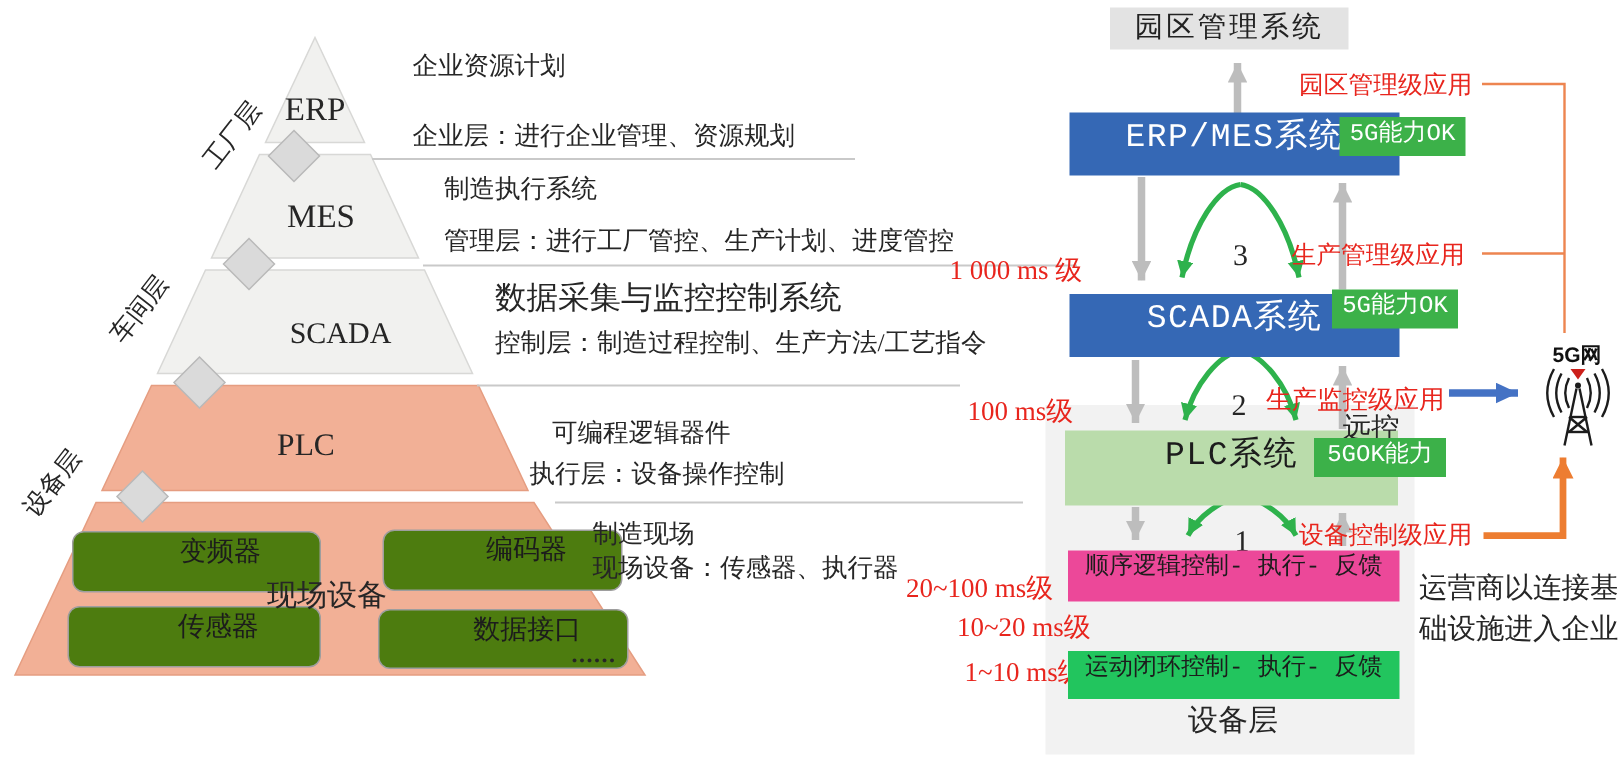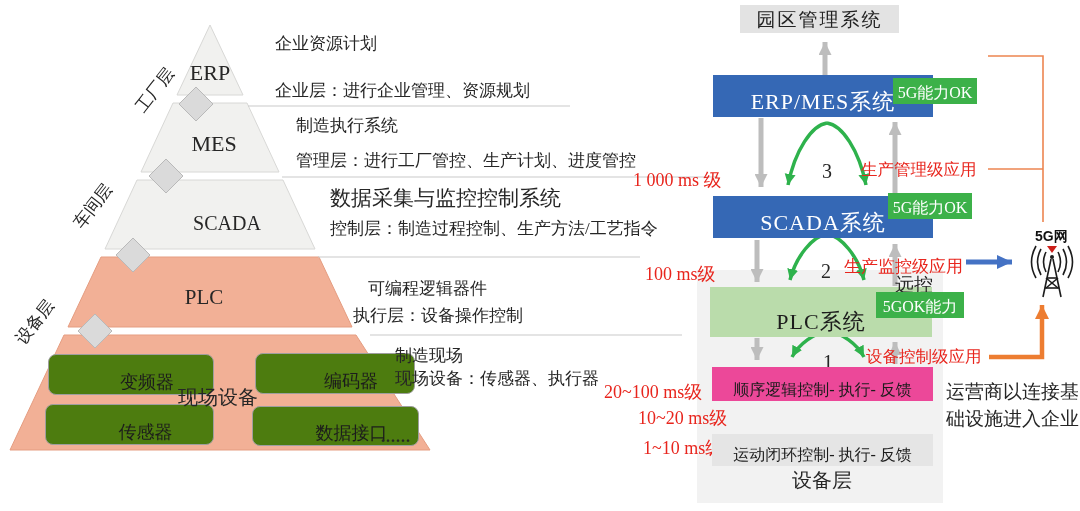--- a/index.html
+++ b/index.html
@@ -5,22 +5,22 @@
   html,body{margin:0;padding:0;background:#fff;}
   #canvas{position:relative;width:1080px;height:511px;background:#fff;overflow:hidden;
           font-family:"Liberation Serif","DejaVu Serif",serif;}
   .panel{position:absolute;left:697px;top:270px;width:246px;height:233px;background:#f2f2f2;z-index:0;}
   svg.overlay{position:absolute;left:0;top:0;z-index:1;}
   .t{position:absolute;white-space:nowrap;color:#262626;z-index:2;
      font-family:"Liberation Serif","DejaVu Serif",serif;}
   .red{color:#e8251d;}
   .ctr{transform:translate(-50%,-50%);}
   .rot{transform:translate(-50%,-50%) rotate(-52deg);}
-  .box{position:absolute;display:flex;align-items:flex-end;justify-content:center;z-index:2;
-       font-family:Liberation Serif, serif;}
+  .box{position:absolute;display:flex;align-items:flex-start;justify-content:center;z-index:2;
+       font-family:Liberation Mono, monospace;}
   .bluebox{background:#3568b5;color:#fff;font-size:22px;letter-spacing:1px;}
   .badge{background:#3cb149;color:#fff;font-size:16px;z-index:3;}
   .graybox{background:#e3e3e3;color:#222;font-size:19px;letter-spacing:2px;}
   .plcbox{background:#badcab;color:#1c1c1c;font-size:22px;letter-spacing:1px;}
   .bar{color:#1c1c1c;font-size:16px;}
   .devbox{background:#4d7c0f;border:1.5px solid #9e9e9e;border-radius:8px;color:#1c1c1c;font-size:18px;padding-left:32px;}
   .sans{font-family:"Liberation Sans","DejaVu Sans",sans-serif;}
 </style>
 </head>
 <body>
@@ -137,20 +137,21 @@
   <div class="t" style="left:353px;top:304px;font-size:17px;">执行层：设备操作控制</div>
   <div class="t" style="left:395px;top:344px;font-size:17px;">制造现场</div>
   <div class="t" style="left:395px;top:367px;font-size:17px;">现场设备：传感器、执行器</div>
 
   <div class="t red" style="left:633px;top:168px;font-size:18px;">1 000 ms 级</div>
   <div class="t red" style="left:645px;top:262px;font-size:18px;">100 ms级</div>
   <div class="t red" style="left:604px;top:380px;font-size:18px;">20~100 ms级</div>
   <div class="t red" style="left:638px;top:406px;font-size:18px;">10~20 ms级</div>
   <div class="t red" style="left:643px;top:436px;font-size:18px;">1~10 ms级</div>
 
+  <div class="t red" style="left:866px;top:46px;font-size:16.5px;">园区管理级应用</div>
   <div class="t red" style="left:861px;top:159px;font-size:16.5px;">生产管理级应用</div>
   <div class="t red" style="left:844px;top:255px;font-size:17px;">生产监控级应用</div>
   <div class="t red" style="left:866px;top:346px;font-size:16.5px;">设备控制级应用</div>
 
   <div class="box graybox" style="left:740px;top:5px;width:159px;height:28px;">
       <span>园区管理系统</span>
     </div>
 
   <div class="box bluebox" style="left:713px;top:75px;width:220px;height:42px;">
       <span>ERP/MES系统</span>
@@ -173,21 +174,21 @@
       <span>5GOK能力</span>
     </div>
 
   <div class="t ctr" style="left:827px;top:171px;font-size:20px;">3</div>
   <div class="t ctr" style="left:826px;top:271px;font-size:20px;">2</div>
   <div class="t ctr" style="left:828px;top:362px;font-size:20px;">1</div>
 
   <div class="box bar" style="left:712px;top:367px;width:221px;height:34px;background:#ec4899;">
       <span>顺序逻辑控制- 执行- 反馈</span>
     </div>
-  <div class="box bar" style="left:712px;top:434px;width:221px;height:32px;background:#e5e5e5;">
+  <div class="box bar" style="left:712px;top:434px;width:221px;height:32px;background:#22c55e;">
       <span>运动闭环控制- 执行- 反馈</span>
     </div>
 
   <div class="t ctr" style="left:822px;top:480px;font-size:20px;">设备层</div>
 
   <div class="t sans" style="left:1035px;top:228px;font-size:14px;font-weight:bold;color:#111;">5G网</div>
   <div class="t" style="left:895px;top:272px;font-size:19px;">远控</div>
   <div class="t" style="left:946px;top:379px;font-size:19px;">运营商以连接基</div>
   <div class="t" style="left:946px;top:406px;font-size:19px;">础设施进入企业</div>
 

